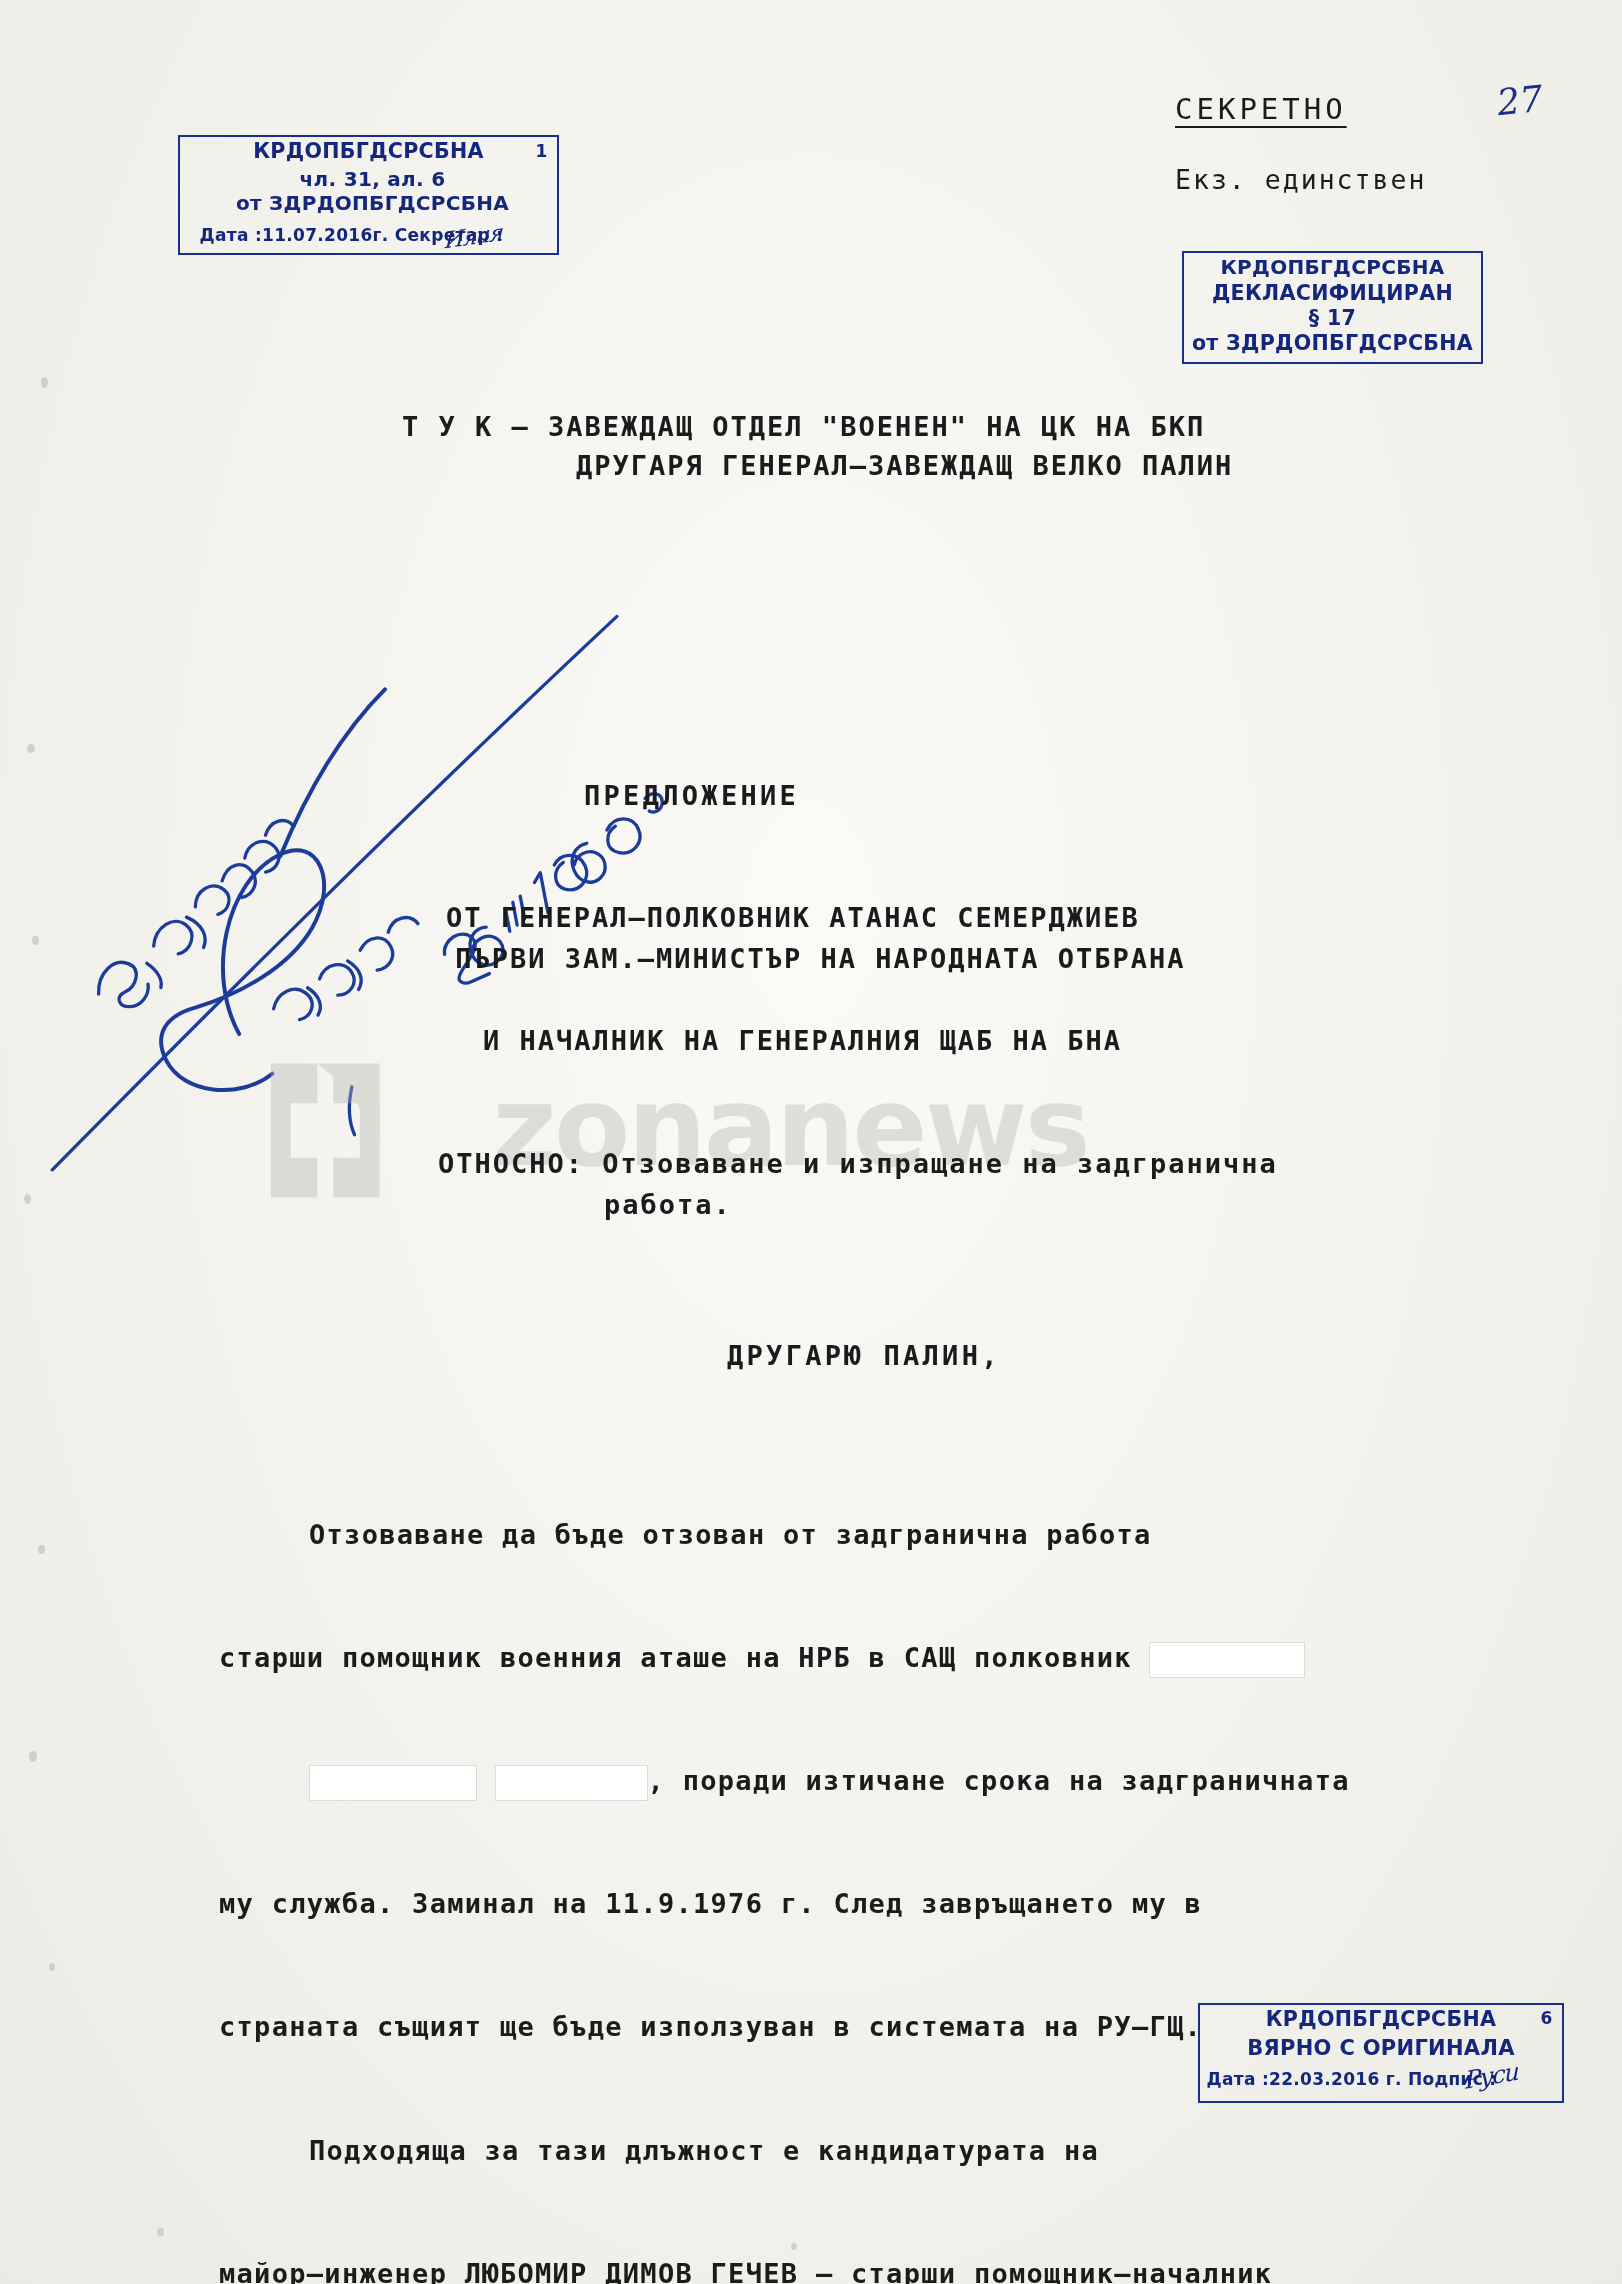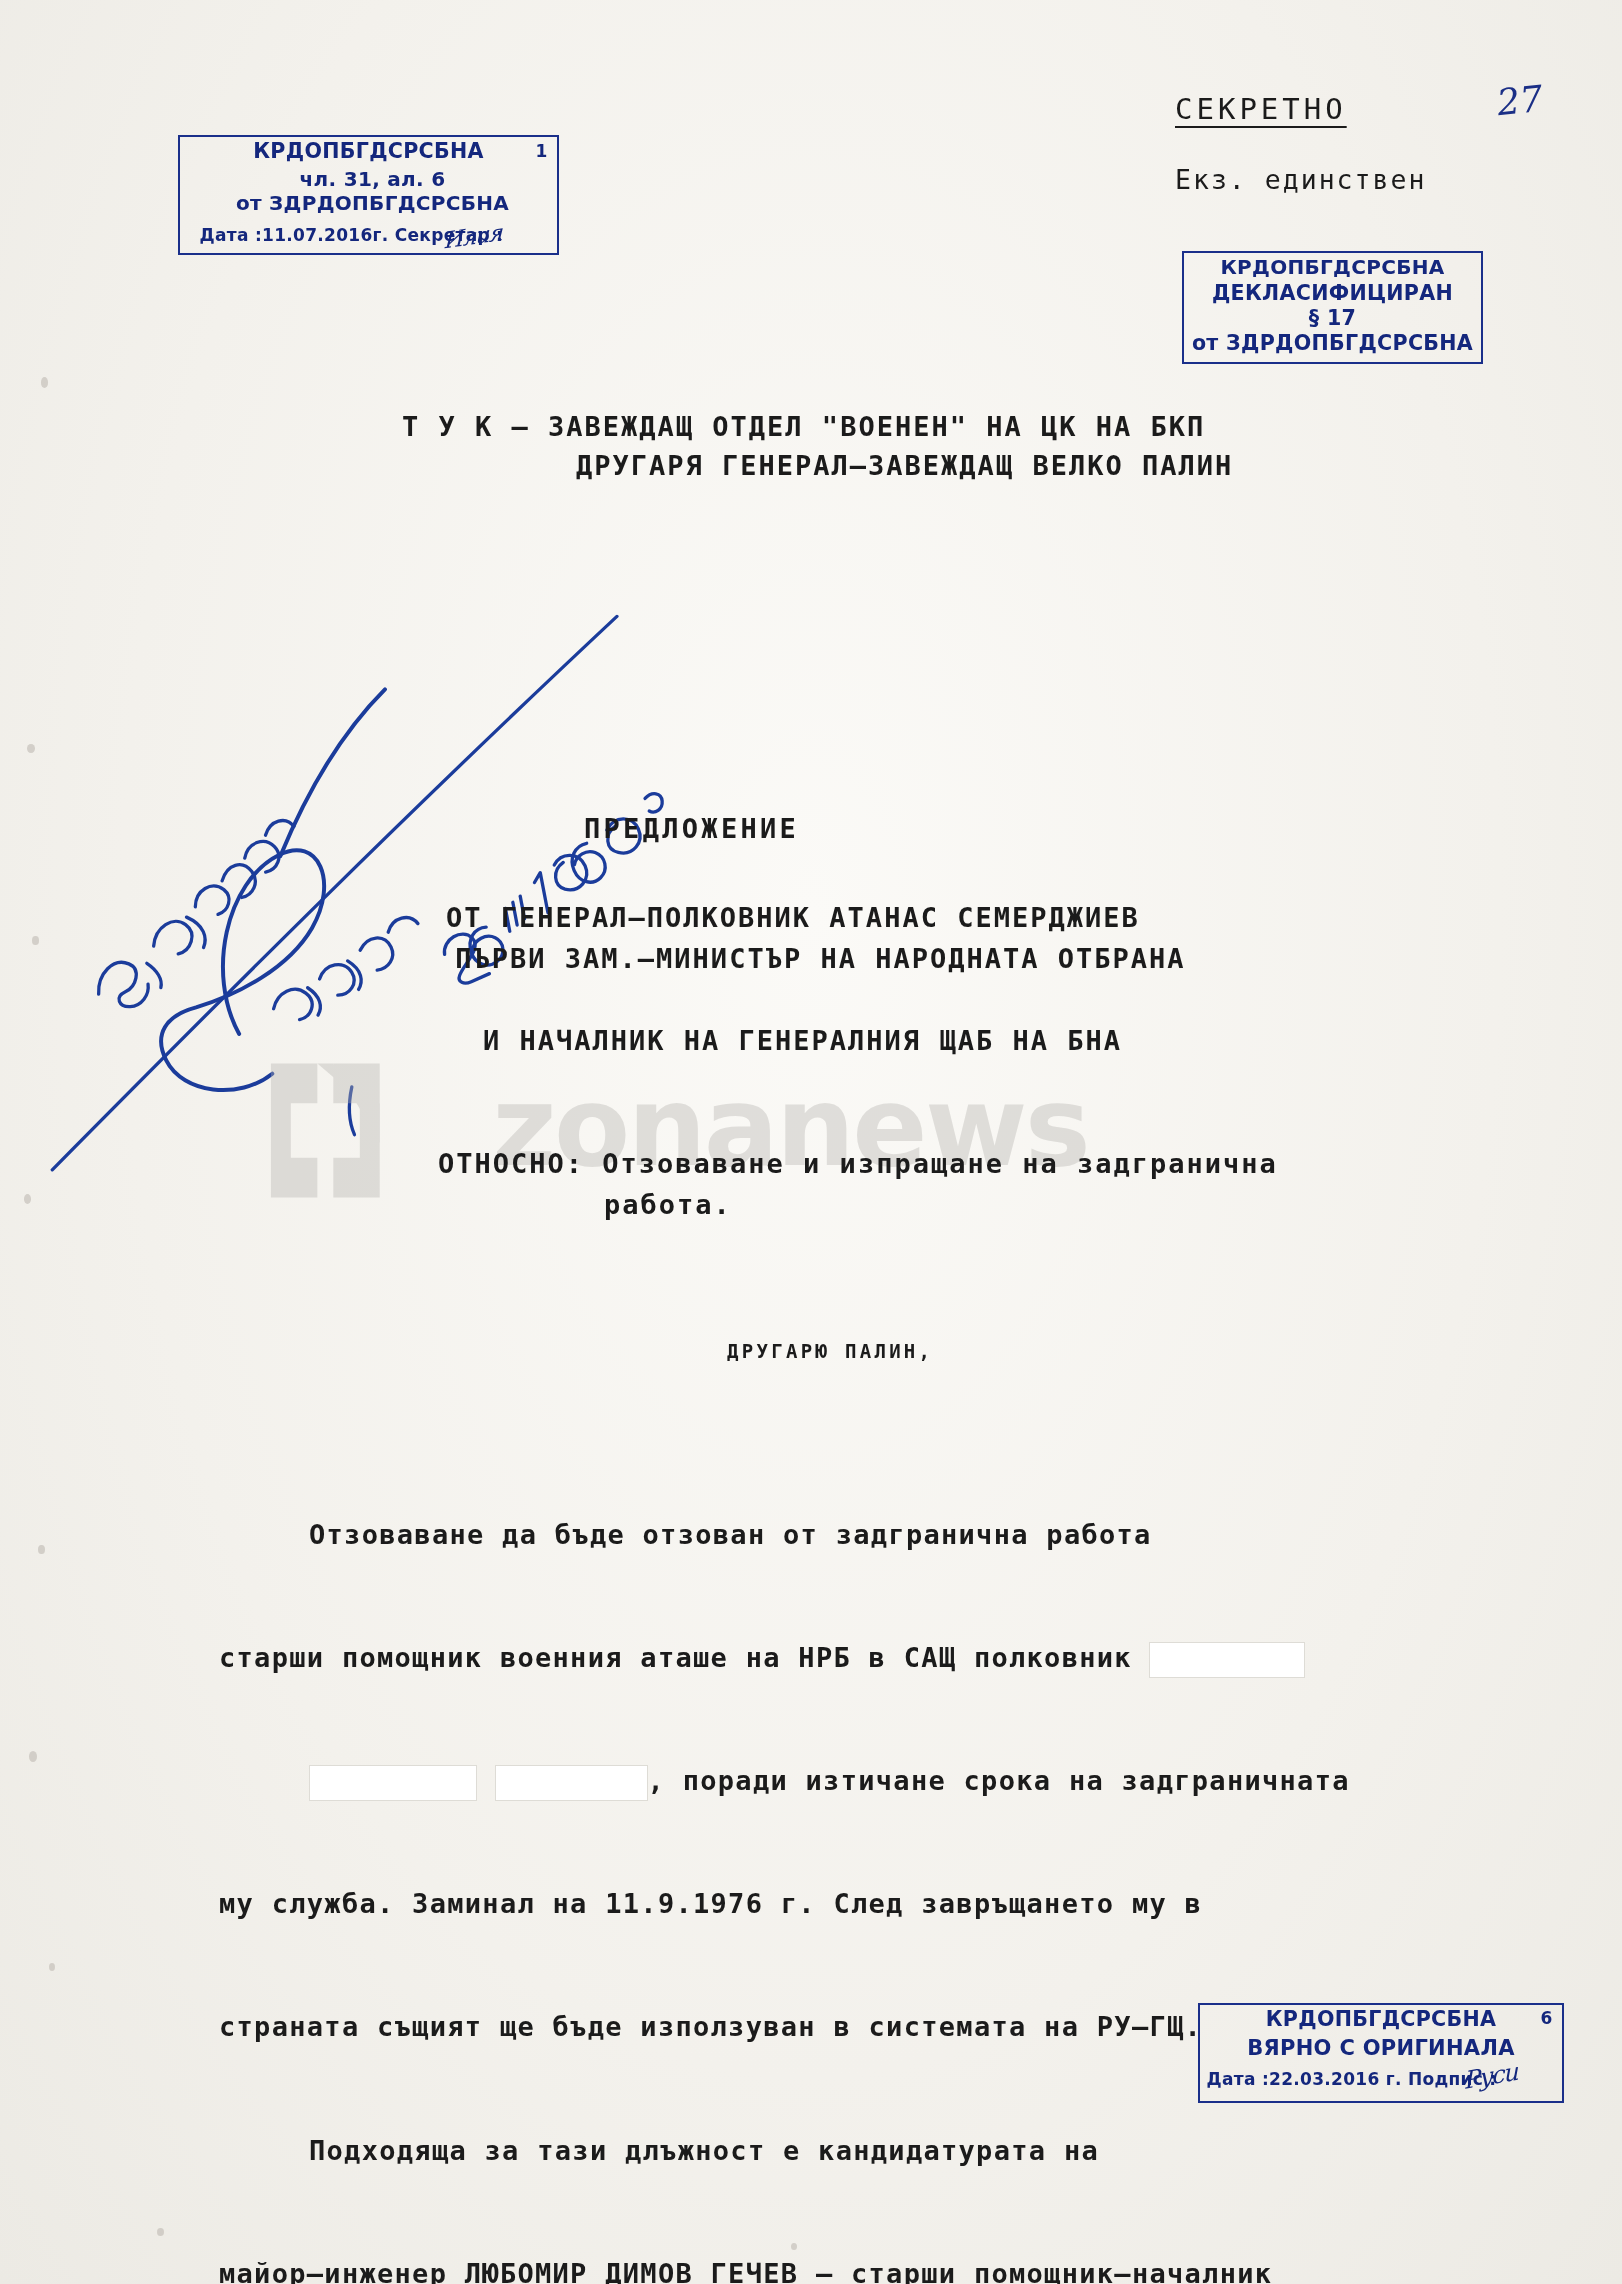--- a/index.html
+++ b/index.html
@@ -202,21 +202,21 @@
     top: 407px;
     font-size: 27px;
     letter-spacing: 2px;
     line-height: 1.45;
     font-weight: bold;
   }
   #addressee .ln2 { padding-left: 174px; display: block; }
 
   #title-word {
     left: 584px;
-    top: 813px;
+    top: 780px;
     font-size: 27px;
     letter-spacing: 3.3px;
     font-weight: bold;
   }
   #from-block {
     left: 446px;
     top: 897px;
     font-size: 27px;
     letter-spacing: 2px;
     line-height: 1.52;
@@ -231,21 +231,21 @@
     font-size: 27px;
     letter-spacing: 2px;
     line-height: 1.5;
     font-weight: bold;
   }
   #subject .ln2 { display: block; padding-left: 166px; }
 
   #salutation {
     left: 727px;
     top: 1340px;
-    font-size: 19px;
+    font-size: 27px;
     letter-spacing: 3.3px;
     font-weight: bold;
   }
 
   #body {
     left: 219px;
     top: 1432px;
     font-size: 27px;
     letter-spacing: 1.3px;
     line-height: 1.52;

